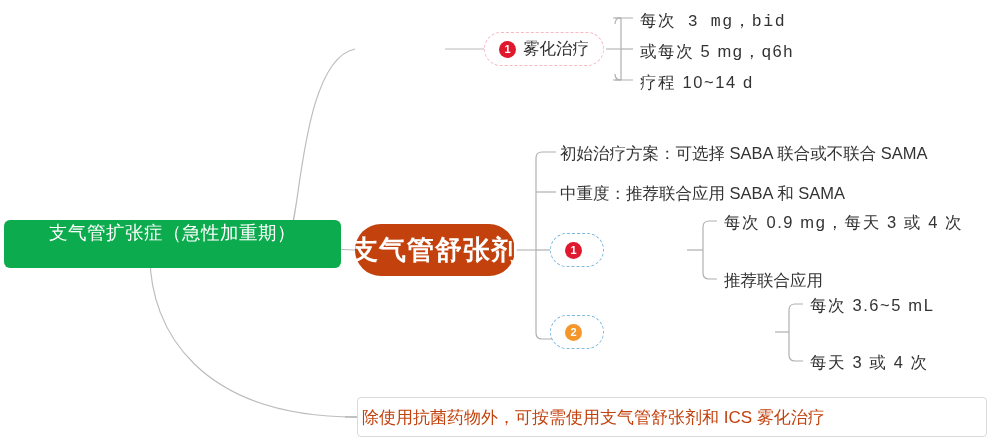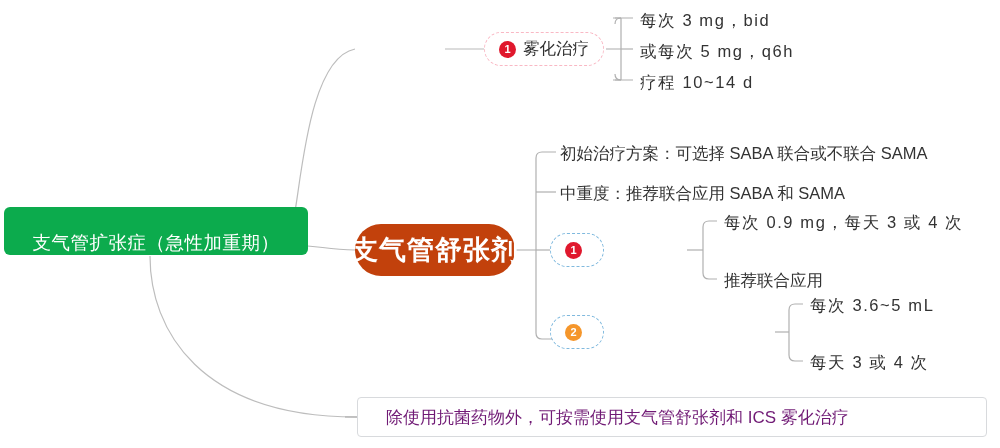--- a/index.html
+++ b/index.html
@@ -8,24 +8,24 @@
     font-family:"Liberation Sans","DejaVu Sans",sans-serif;
     color:#3a3a3a;
   }
   #canvas{position:absolute;inset:0;width:1000px;height:448px;}
   svg.links{position:absolute;left:0;top:0;width:1000px;height:448px;pointer-events:none;}
 
   .node{position:absolute;box-sizing:border-box;white-space:nowrap;}
 
   
   .root{
-    left:4px;top:207px;width:304px;height:48px;
+    left:4px;top:220px;width:337px;height:48px;
     background:#0cab4d;border-radius:6px;
     color:#ffffff;font-size:18.5px;letter-spacing:.5px;
-    display:flex;align-items:flex-end;justify-content:center;
+    display:flex;align-items:flex-start;justify-content:center;
   }
 
   
   .pill{
     border-radius:26px;color:#fff;display:flex;align-items:center;justify-content:center;
   }
   .pill-ics{left:355px;top:22px;width:90px;height:54px;background:#fa545c;
     font-size:21px;letter-spacing:4px;padding-left:4px;}
   .pill-bd{left:355px;top:224px;width:160px;height:52px;background:#c2410c;
     font-size:27px;letter-spacing:1px;font-weight:bold;}
@@ -50,22 +50,22 @@
   .cap-compound{left:550px;top:315px;}
 
   
   .leaf{position:absolute;white-space:nowrap;font-size:16.5px;color:#333;}
   .leaf.sp{letter-spacing:1.6px;}
 
   
   .bottombox{
     position:absolute;left:357px;top:397px;width:630px;height:40px;
     border:1px solid #d8dadd;border-radius:4px;background:#fff;
-    display:flex;align-items:center;padding-left:28px;box-sizing:border-box;
-    font-size:17px;color:#701a75;
+    display:flex;align-items:center;padding-left:4px;box-sizing:border-box;
+    font-size:17px;color:#c2410c;
   }
 </style>
 </head>
 <body>
 
 <div id="canvas">
 
   <svg class="links" viewBox="0 0 1000 448">
     <g fill="none" stroke="#b9b9b9" stroke-width="1.2">
 
@@ -107,21 +107,21 @@
   <div class="node root">
     <span>支气管扩张症（急性加重期）</span>
   </div>
 
 
   <div class="node cap cap-pink cap-budesonide">
     <span class="badge badge-red">1</span>
     <span>雾化治疗</span>
   </div>
 
-  <div class="leaf sp" style="left:640px;top:10px;">每次 3 mg，bid</div>
+  <div class="leaf sp" style="left:640px;top:10px;font-family:Liberation Mono, monospace;">每次 3 mg，bid</div>
   <div class="leaf sp" style="left:640px;top:41px;">或每次 5 mg，q6h</div>
   <div class="leaf sp" style="left:640px;top:72px;">疗程 10~14 d</div>
 
   <div class="node pill pill-bd">
     <span>支气管舒张剂</span>
   </div>
 
   <div class="leaf" style="left:560px;top:143px;">初始治疗方案：可选择 SABA 联合或不联合 SAMA</div>
   <div class="leaf" style="left:560px;top:183px;">中重度：推荐联合应用 SABA 和 SAMA</div>
 

